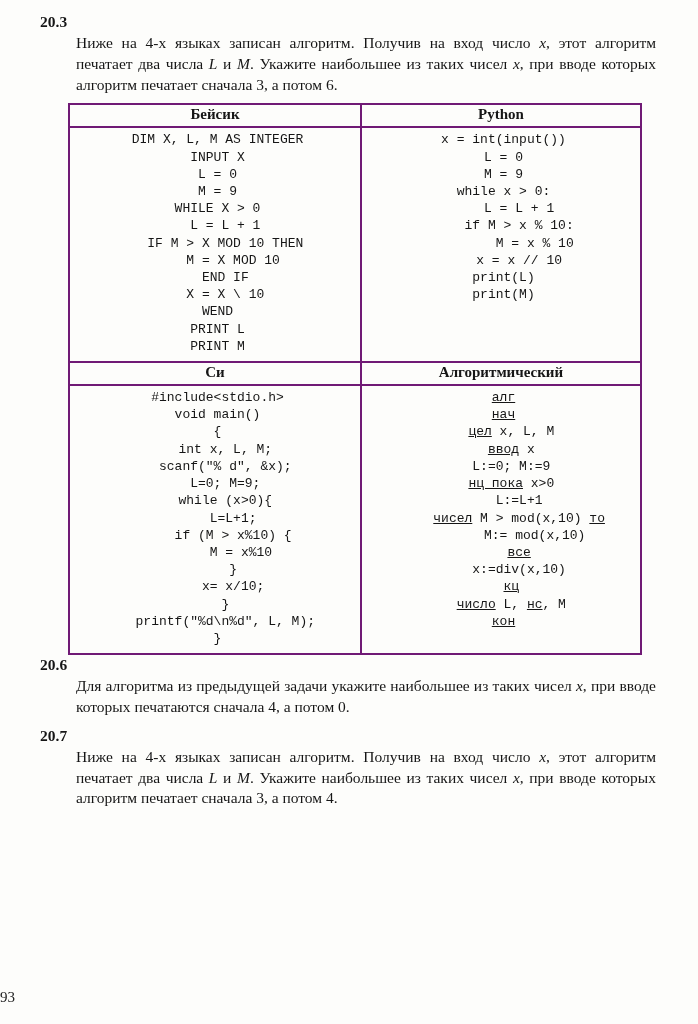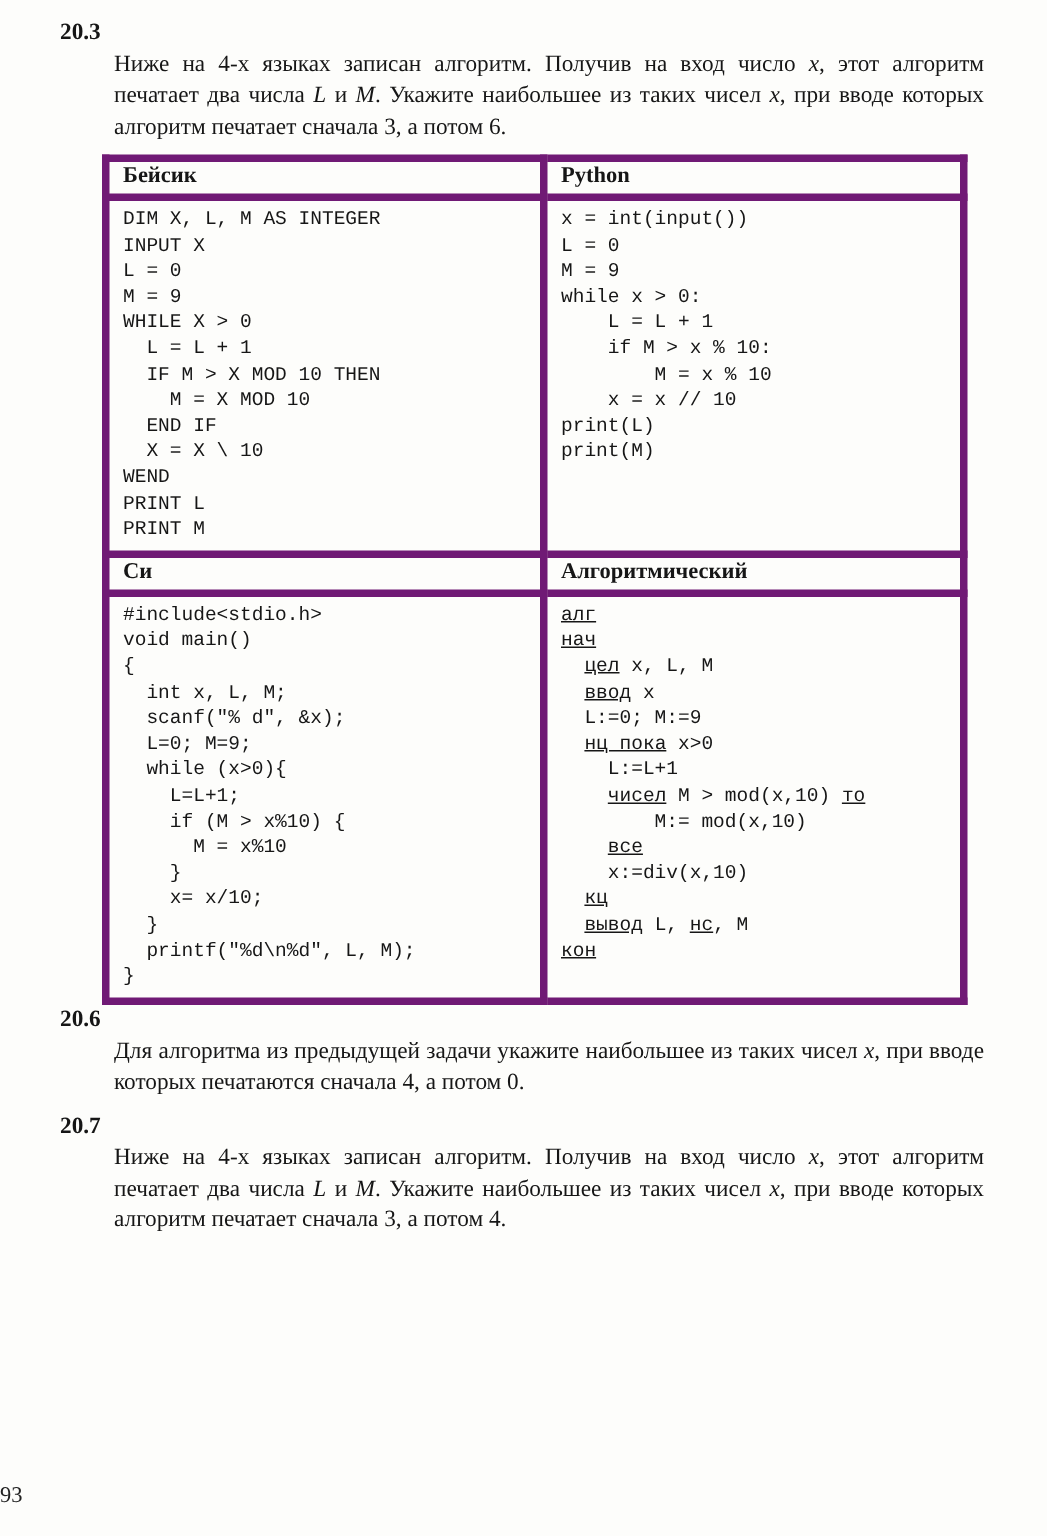--- a/index.html
+++ b/index.html
@@ -12,21 +12,21 @@
   .problem{margin-bottom:8px;}
   .problem.after-table{margin-top:14px;}
   .pnum{font-weight:bold;font-size:15.5px;line-height:1.3;}
   .ptext{margin:1px 0 0 36px;font-size:15.5px;line-height:1.34;text-align:justify;}
   .i{font-style:italic;}
   .u{text-decoration:underline;}
   table.code-table{
     border-collapse:collapse;margin:8px 0 0 28px;width:572px;table-layout:fixed;
   }
   .code-table th,.code-table td{
-    border:5px solid #701a75;vertical-align:top;text-align:left;padding:0;
+    border:2px solid #701a75;vertical-align:top;text-align:center;padding:0;
   }
   .code-table th{
     font-family:"Liberation Serif",serif;font-size:15px;font-weight:bold;
     padding:1px 9px 3px 9px;
   }
   .code{
     font-family:"Liberation Mono","DejaVu Sans Mono",monospace;
     font-size:13px;line-height:17.2px;margin:0;padding:3px 4px 6px 9px;white-space:pre;
   }
   .pageno{
@@ -111,21 +111,21 @@
 </span><span>  </span><span class="u">цел</span><span> x, L, M
 </span><span>  </span><span class="u">ввод</span><span> x
 </span><span>  L:=0; M:=9
 </span><span>  </span><span class="u">нц пока</span><span> x&gt;0
 </span><span>    L:=L+1
 </span><span>    </span><span class="u">чисел</span><span> M &gt; mod(x,10) </span><span class="u">то</span><span>
 </span><span>        M:= mod(x,10)
 </span><span>    </span><span class="u">все</span><span>
 </span><span>    x:=div(x,10)
 </span><span>  </span><span class="u">кц</span><span>
-</span><span>  </span><span class="u">вывод</span><span> L, </span><span class="u">нс</span><span>, M
+</span><span>  </span><span class="u">число</span><span> L, </span><span class="u">нс</span><span>, M
 </span><span class="u">кон</span></pre>
       </td>
     </tr>
   </tbody>
     </table>
 
 
 
   <section class="problem">
     <div class="pnum">20.6</div>

